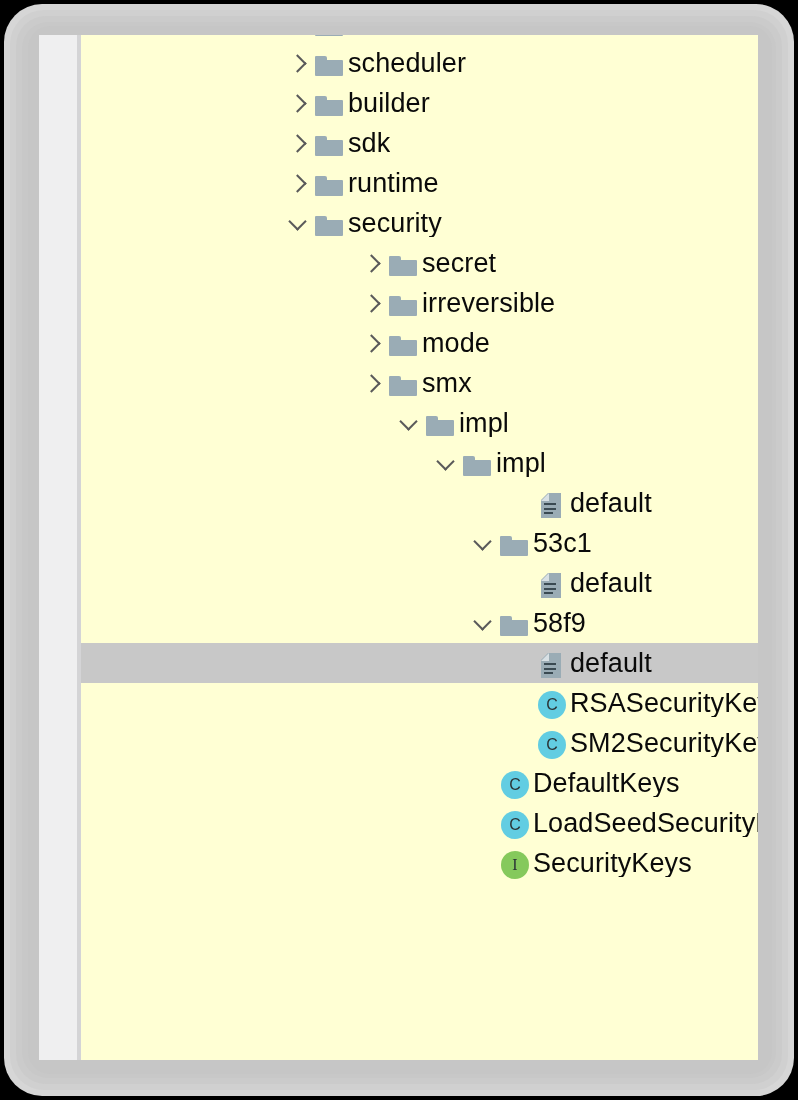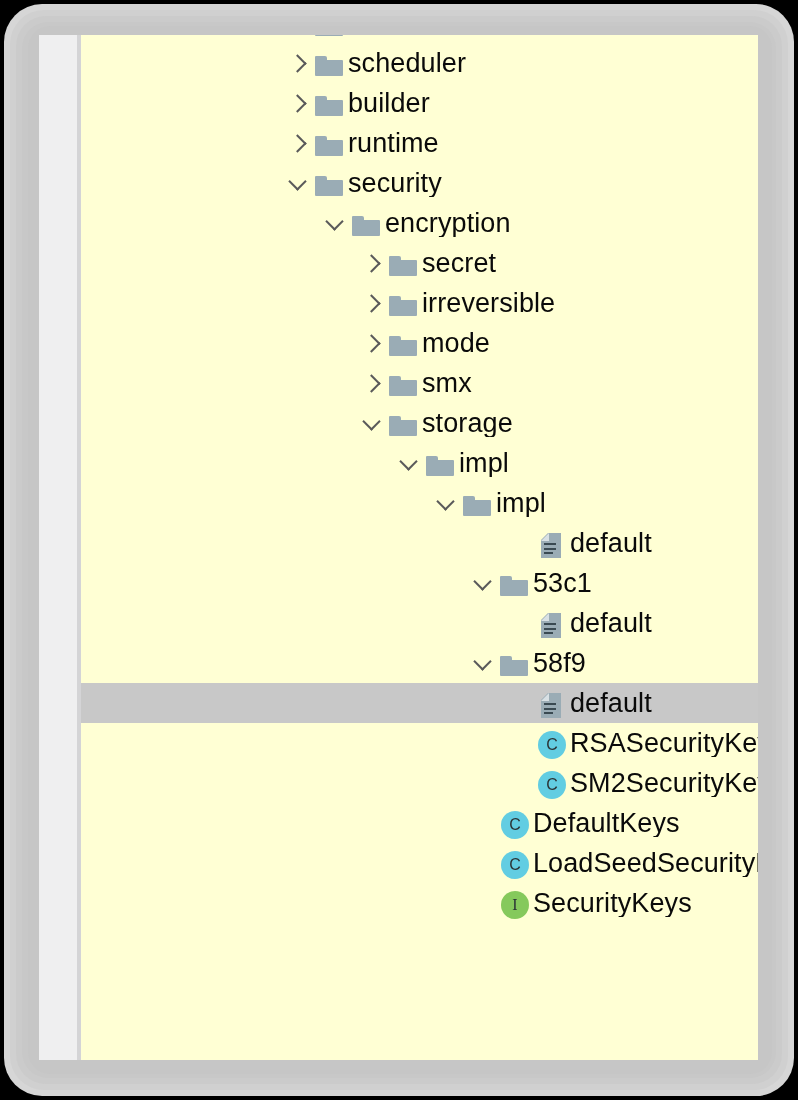--- a/index.html
+++ b/index.html
@@ -246,49 +246,49 @@
             <div class="indent-spacer" style="width: 205px;"></div>
             <div class="twisty collapsed">
               <span class="chev"></span>
             </div>
             <div class="icon">
               <span class="folder-ico">
                 <span class="tab"></span>
                 <span class="body"></span>
               </span>
             </div>
+            <div class="label">sdk</div>
+          </div>
+          <div class="tree-row">
+            <div class="indent-spacer" style="width: 205px;"></div>
+            <div class="twisty collapsed">
+              <span class="chev"></span>
+            </div>
+            <div class="icon">
+              <span class="folder-ico">
+                <span class="tab"></span>
+                <span class="body"></span>
+              </span>
+            </div>
             <div class="label">runtime</div>
           </div>
           <div class="tree-row">
             <div class="indent-spacer" style="width: 205px;"></div>
             <div class="twisty expanded">
               <span class="chev"></span>
             </div>
             <div class="icon">
               <span class="folder-ico">
                 <span class="tab"></span>
                 <span class="body"></span>
               </span>
             </div>
             <div class="label">security</div>
           </div>
           <div class="tree-row">
-            <div class="indent-spacer" style="width: 242px;"></div>
-            <div class="twisty expanded">
-              <span class="chev"></span>
-            </div>
-            <div class="icon">
-              <span class="folder-ico">
-                <span class="tab"></span>
-                <span class="body"></span>
-              </span>
-            </div>
-            <div class="label">encryption</div>
-          </div>
-          <div class="tree-row">
             <div class="indent-spacer" style="width: 279px;"></div>
             <div class="twisty collapsed">
               <span class="chev"></span>
             </div>
             <div class="icon">
               <span class="folder-ico">
                 <span class="tab"></span>
                 <span class="body"></span>
               </span>
             </div>
@@ -325,33 +325,20 @@
             <div class="twisty collapsed">
               <span class="chev"></span>
             </div>
             <div class="icon">
               <span class="folder-ico">
                 <span class="tab"></span>
                 <span class="body"></span>
               </span>
             </div>
             <div class="label">smx</div>
-          </div>
-          <div class="tree-row">
-            <div class="indent-spacer" style="width: 279px;"></div>
-            <div class="twisty expanded">
-              <span class="chev"></span>
-            </div>
-            <div class="icon">
-              <span class="folder-ico">
-                <span class="tab"></span>
-                <span class="body"></span>
-              </span>
-            </div>
-            <div class="label">storage</div>
           </div>
           <div class="tree-row">
             <div class="indent-spacer" style="width: 316px;"></div>
             <div class="twisty expanded">
               <span class="chev"></span>
             </div>
             <div class="icon">
               <span class="folder-ico">
                 <span class="tab"></span>
                 <span class="body"></span>

